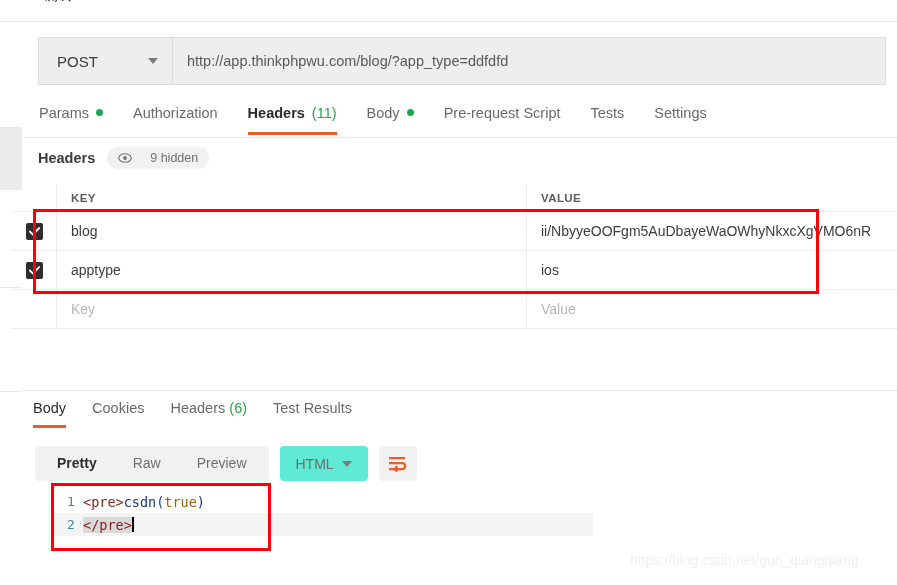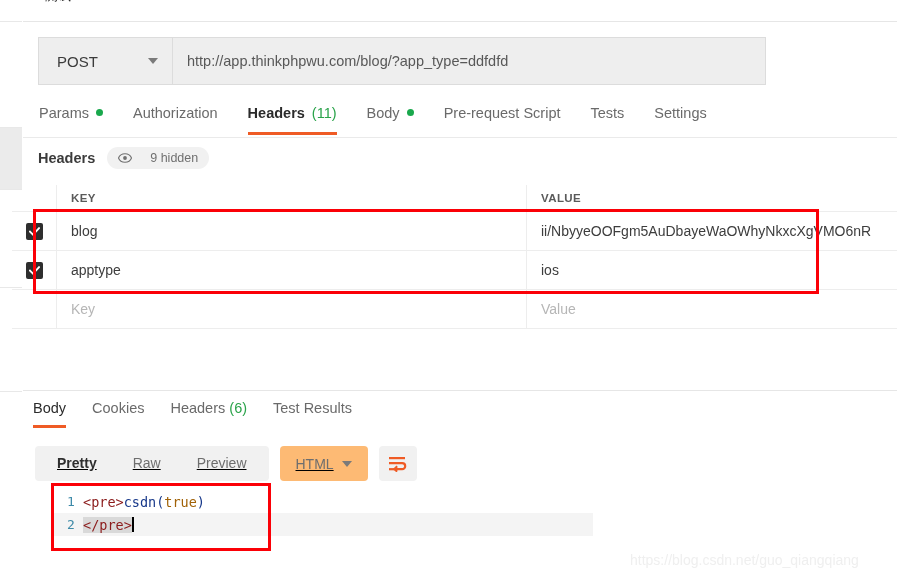--- a/index.html
+++ b/index.html
@@ -24,21 +24,21 @@
     position: absolute; left: 23px; top: 0; right: 0; height: 22px;
     background: #ffffff; border-bottom: 1px solid #e6e6e6;
     overflow: hidden;
   }
   .crumb-inner {
     position: absolute; left: 22px; top: -13px;
     font-size: 13px; color: #2b2b2b; white-space: nowrap;
   }
 
   
-  .req-bar { position: absolute; left: 38px; top: 37px; width: 728px; height: 48px; display: flex; }
+  .req-bar { position: absolute; left: 38px; top: 37px; width: 848px; height: 48px; display: flex; }
   .method-box {
     width: 134px; height: 48px; background: #eeeeee;
     border: 1px solid #dcdcdc; border-right: none;
     display: flex; align-items: center; justify-content: space-between;
     padding: 0 14px 0 18px;
   }
   .method-label { font-size: 15px; color: #3b3b3b; }
   .caret { width: 0; height: 0; border-left: 5px solid transparent; border-right: 5px solid transparent; border-top: 6px solid #7a7a7a; }
   .url-box {
     flex: 1; height: 48px; background: #eeeeee; border: 1px solid #dcdcdc;
@@ -99,26 +99,26 @@
   
   .resp-tabs { position: absolute; left: 23px; top: 398px; display: flex; align-items: flex-start; padding-left: 10px; }
   .restab {
     position: relative; font-size: 14.5px; color: #6a6a6a;
     padding: 2px 0 12px 0; margin-right: 26px; white-space: nowrap;
   }
   .restab.active { color: #2b2b2b; }
   .restab .underline { position: absolute; left: 0; right: 0; bottom: 0; height: 3px; background: #ef5b25; }
 
   
-  .viewer-bar { position: absolute; left: 35px; top: 446px; display: flex; align-items: center; gap: 11px; text-decoration: underline; }
+  .viewer-bar { position: absolute; left: 35px; top: 446px; display: flex; align-items: center; gap: 11px; }
   .seg { background: #f1f1f1; border-radius: 4px; height: 35px; display: flex; align-items: center; padding: 0 4px; }
   .seg-item { font-size: 14px; color: #6e6e6e; padding: 0 18px; line-height: 35px; white-space: nowrap; }
   .seg-item.active { color: #2f2f2f; font-weight: bold; }
   .fmt-box {
-    background: #fdba74; border-radius: 4px; height: 35px; display: flex;
+    background: #5eead4; border-radius: 4px; height: 35px; display: flex;
     align-items: center; gap: 8px; padding: 0 16px;
   }
   .fmt-label { font-size: 14px; color: #6e6e6e; }
   .wrap-btn {
     background: #f1f1f1; border-radius: 4px; width: 38px; height: 35px;
     display: flex; align-items: center; justify-content: center;
   }
 
   
   .code-area { position: absolute; left: 53px; top: 490px; width: 540px; }

